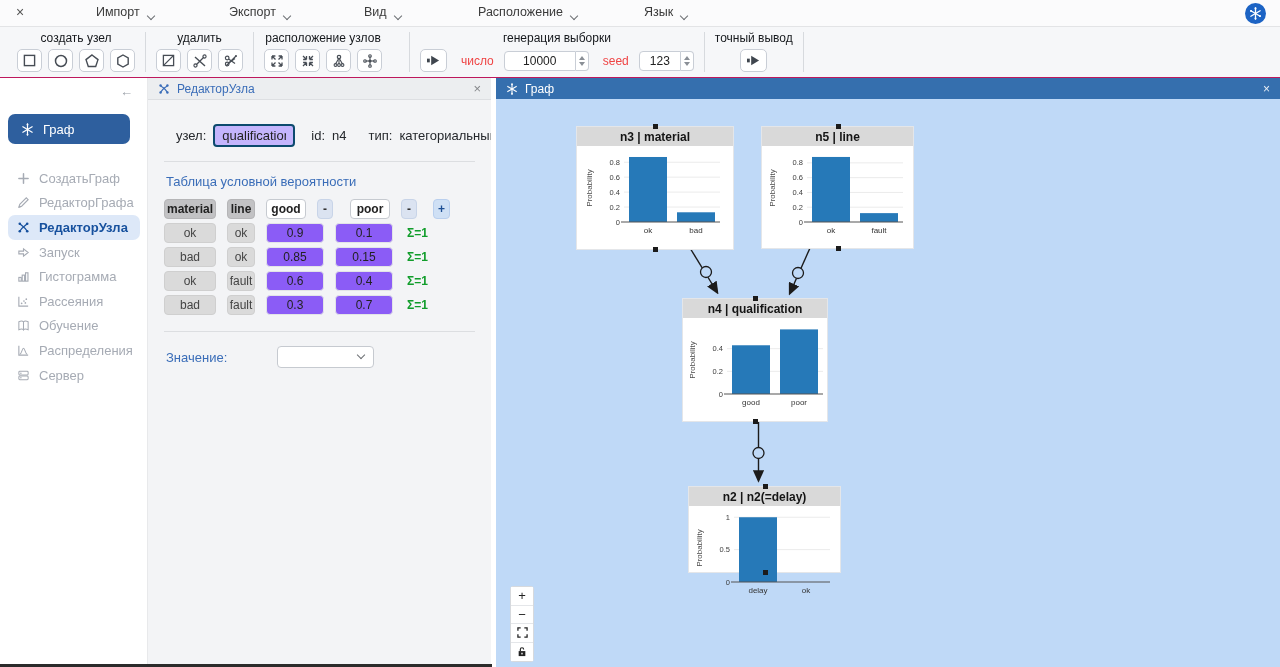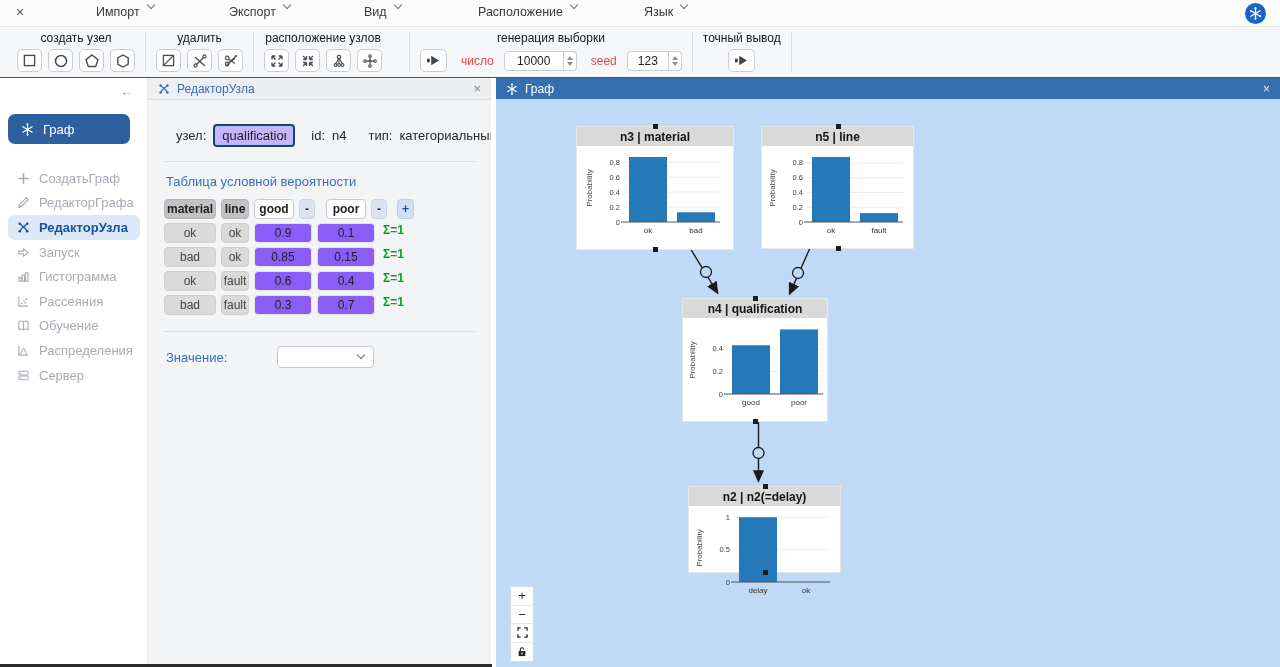--- a/index.html
+++ b/index.html
@@ -1,35 +1,35 @@
 <!DOCTYPE html>
 <html><head>
 <meta charset="utf-8">
 <style>
   * { box-sizing: border-box; margin: 0; padding: 0; }
   html,body { width:1280px; height:667px; overflow:hidden; font-family:"Liberation Sans",sans-serif; background:#fff; }
   .app { position:relative; width:1280px; height:667px; }
 
   
   .menubar { position:absolute; left:0; top:0; width:1280px; height:27px; background:#fbfbfc; border-bottom:1px solid #e3e4e6; }
-  .menu-item { position:absolute; top:5px; font-size:12.5px; color:#3a3a3a; display:flex; align-items:flex-start; gap:8px; cursor:default; }
+  .menu-item { position:absolute; top:5px; font-size:12.5px; color:#3a3a3a; display:flex; align-items:flex-end; gap:8px; cursor:default; }
   .chev { width:6px; height:6px; border-right:1.6px solid #6c6f73; border-bottom:1.6px solid #6c6f73; transform:rotate(45deg); margin-top:-3px; }
   .menu-close { position:absolute; left:16px; top:4px; font-size:14px; color:#555; }
   .logo { position:absolute; right:14px; top:3px; width:21px; height:21px; border-radius:50%; background:#1c63c4; display:flex; align-items:center; justify-content:center; }
 
   
   .toolbar { position:absolute; left:0; top:27px; width:1280px; height:51px; background:#f6f7f9; border-bottom:1px solid #be185d; display:flex; align-items:stretch; padding-left:8px; }
   .tgroup { display:flex; flex-direction:column; align-items:center; padding:4px 9px 0 9px; }
   .tgroup-label { font-size:12px; color:#15181c; margin-bottom:4px; white-space:nowrap; }
   .tbtn-row { display:flex; gap:6px; align-items:center; }
   .tbtn { width:25px; height:23px; background:#fff; border:1px solid #c9ced6; border-radius:5px; display:flex; align-items:center; justify-content:center; color:#474d55; cursor:pointer; }
   .tdivider { width:1px; background:#d7dade; margin:5px 1px; }
   .tfield-label { font-size:12px; color:#ef4444; margin:0 4px 0 8px; }
   .spinbox { display:flex; align-items:center; }
-  .spin-input { width:60px; height:20px; border:1px solid #c9ced6; border-radius:4px 0 0 4px; background:#fff; font-size:12px; text-align:center; color:#222; font-family:"Liberation Sans",sans-serif; }
+  .spin-input { width:72px; height:20px; border:1px solid #c9ced6; border-radius:4px 0 0 4px; background:#fff; font-size:12px; text-align:center; color:#222; font-family:"Liberation Sans",sans-serif; }
   .spin-arrows { width:13px; height:20px; border:1px solid #c9ced6; border-left:none; border-radius:0 4px 4px 0; background:#fff; display:flex; flex-direction:column; align-items:center; justify-content:center; gap:2px; }
   .spin-up { width:0;height:0;border-left:3px solid transparent;border-right:3px solid transparent;border-bottom:4px solid #8a8f96; }
   .spin-down { width:0;height:0;border-left:3px solid transparent;border-right:3px solid transparent;border-top:4px solid #8a8f96; }
   .runbtn { width:27px; height:23px; }
 
   
   .sidebar { position:absolute; left:0; top:78px; width:148px; height:589px; background:#fff; border-right:1px solid #e8e9eb; }
   .collapse-arrow { position:absolute; right:14px; top:6px; color:#9aa0a8; font-size:13px; cursor:pointer; }
   .primary-btn { position:absolute; left:8px; top:36px; width:122px; height:30px; background:#2e5f9e; border-radius:7px; color:#fff; font-size:13px; display:flex; align-items:center; gap:9px; padding-left:13px; cursor:pointer; }
   .nav { position:absolute; left:0; top:88px; width:148px; }
@@ -43,21 +43,21 @@
   .panel-hd-title { font-size:12px; color:#3a6db8; } 
   .panel-x { margin-left:auto; color:#85878a; font-size:13px; cursor:pointer; }
   .ed-body { padding:14px 16px 0 16px; }
   .fieldrow { display:flex; align-items:center; font-size:13px; color:#25282c; margin:10px 0 14px 12px; }
   .fieldrow .lbl { margin-right:7px; }
   .ed-input { width:82px; height:23px; border:2px solid #0c4a6e; border-radius:4px; background:#c4b5fd; font-size:13px; padding:0 7px; color:#222; font-family:"Liberation Sans",sans-serif; }
   .ed-static { margin-right:22px; }
   .hr { border-top:1px solid #dcdee1; margin:10px 0; }
   .cpt-title { font-size:13px; color:#3a6db8; margin:12px 0 10px 2px; }
   .cpt { font-size:12px; }
-  .cpt-row { display:flex; gap:5px; margin-bottom:4px; }
+  .cpt-row { display:flex; align-items:center; gap:11px; margin-bottom:4px; }
   .cell { height:20px; display:flex; align-items:center; justify-content:center; border-radius:4px; }
   .c-parenthd { background:#c2c2c4; color:#222; font-weight:bold; border:1px solid #b5b5b7; }
   .c-par { background:#dadada; color:#444; border:1px solid #cfcfcf; }
   .c-state { background:#fff; border:1px solid #c6cad0; font-weight:bold; color:#222; }
   .c-minus { width:16px; background:#dbe3f1; border:1px solid #c8d4e8; color:#333; font-weight:bold; }
   .c-plus { width:17px; background:#cfe0f5; border:1px solid #b9cfee; color:#1e4f94; font-weight:bold; }
   .c-val { background:#8b5cf6; border:1px solid #e2e4e7; color:#222; }
   .c-sum { color:#119d2b; font-weight:bold; margin-left:3px; }
   .w-mat { width:52px; } .w-line { width:28px; } .w-state { width:40px; } .w-val { width:58px; }
   .valuerow { display:flex; align-items:center; margin:14px 0 0 2px; font-size:13px; }

